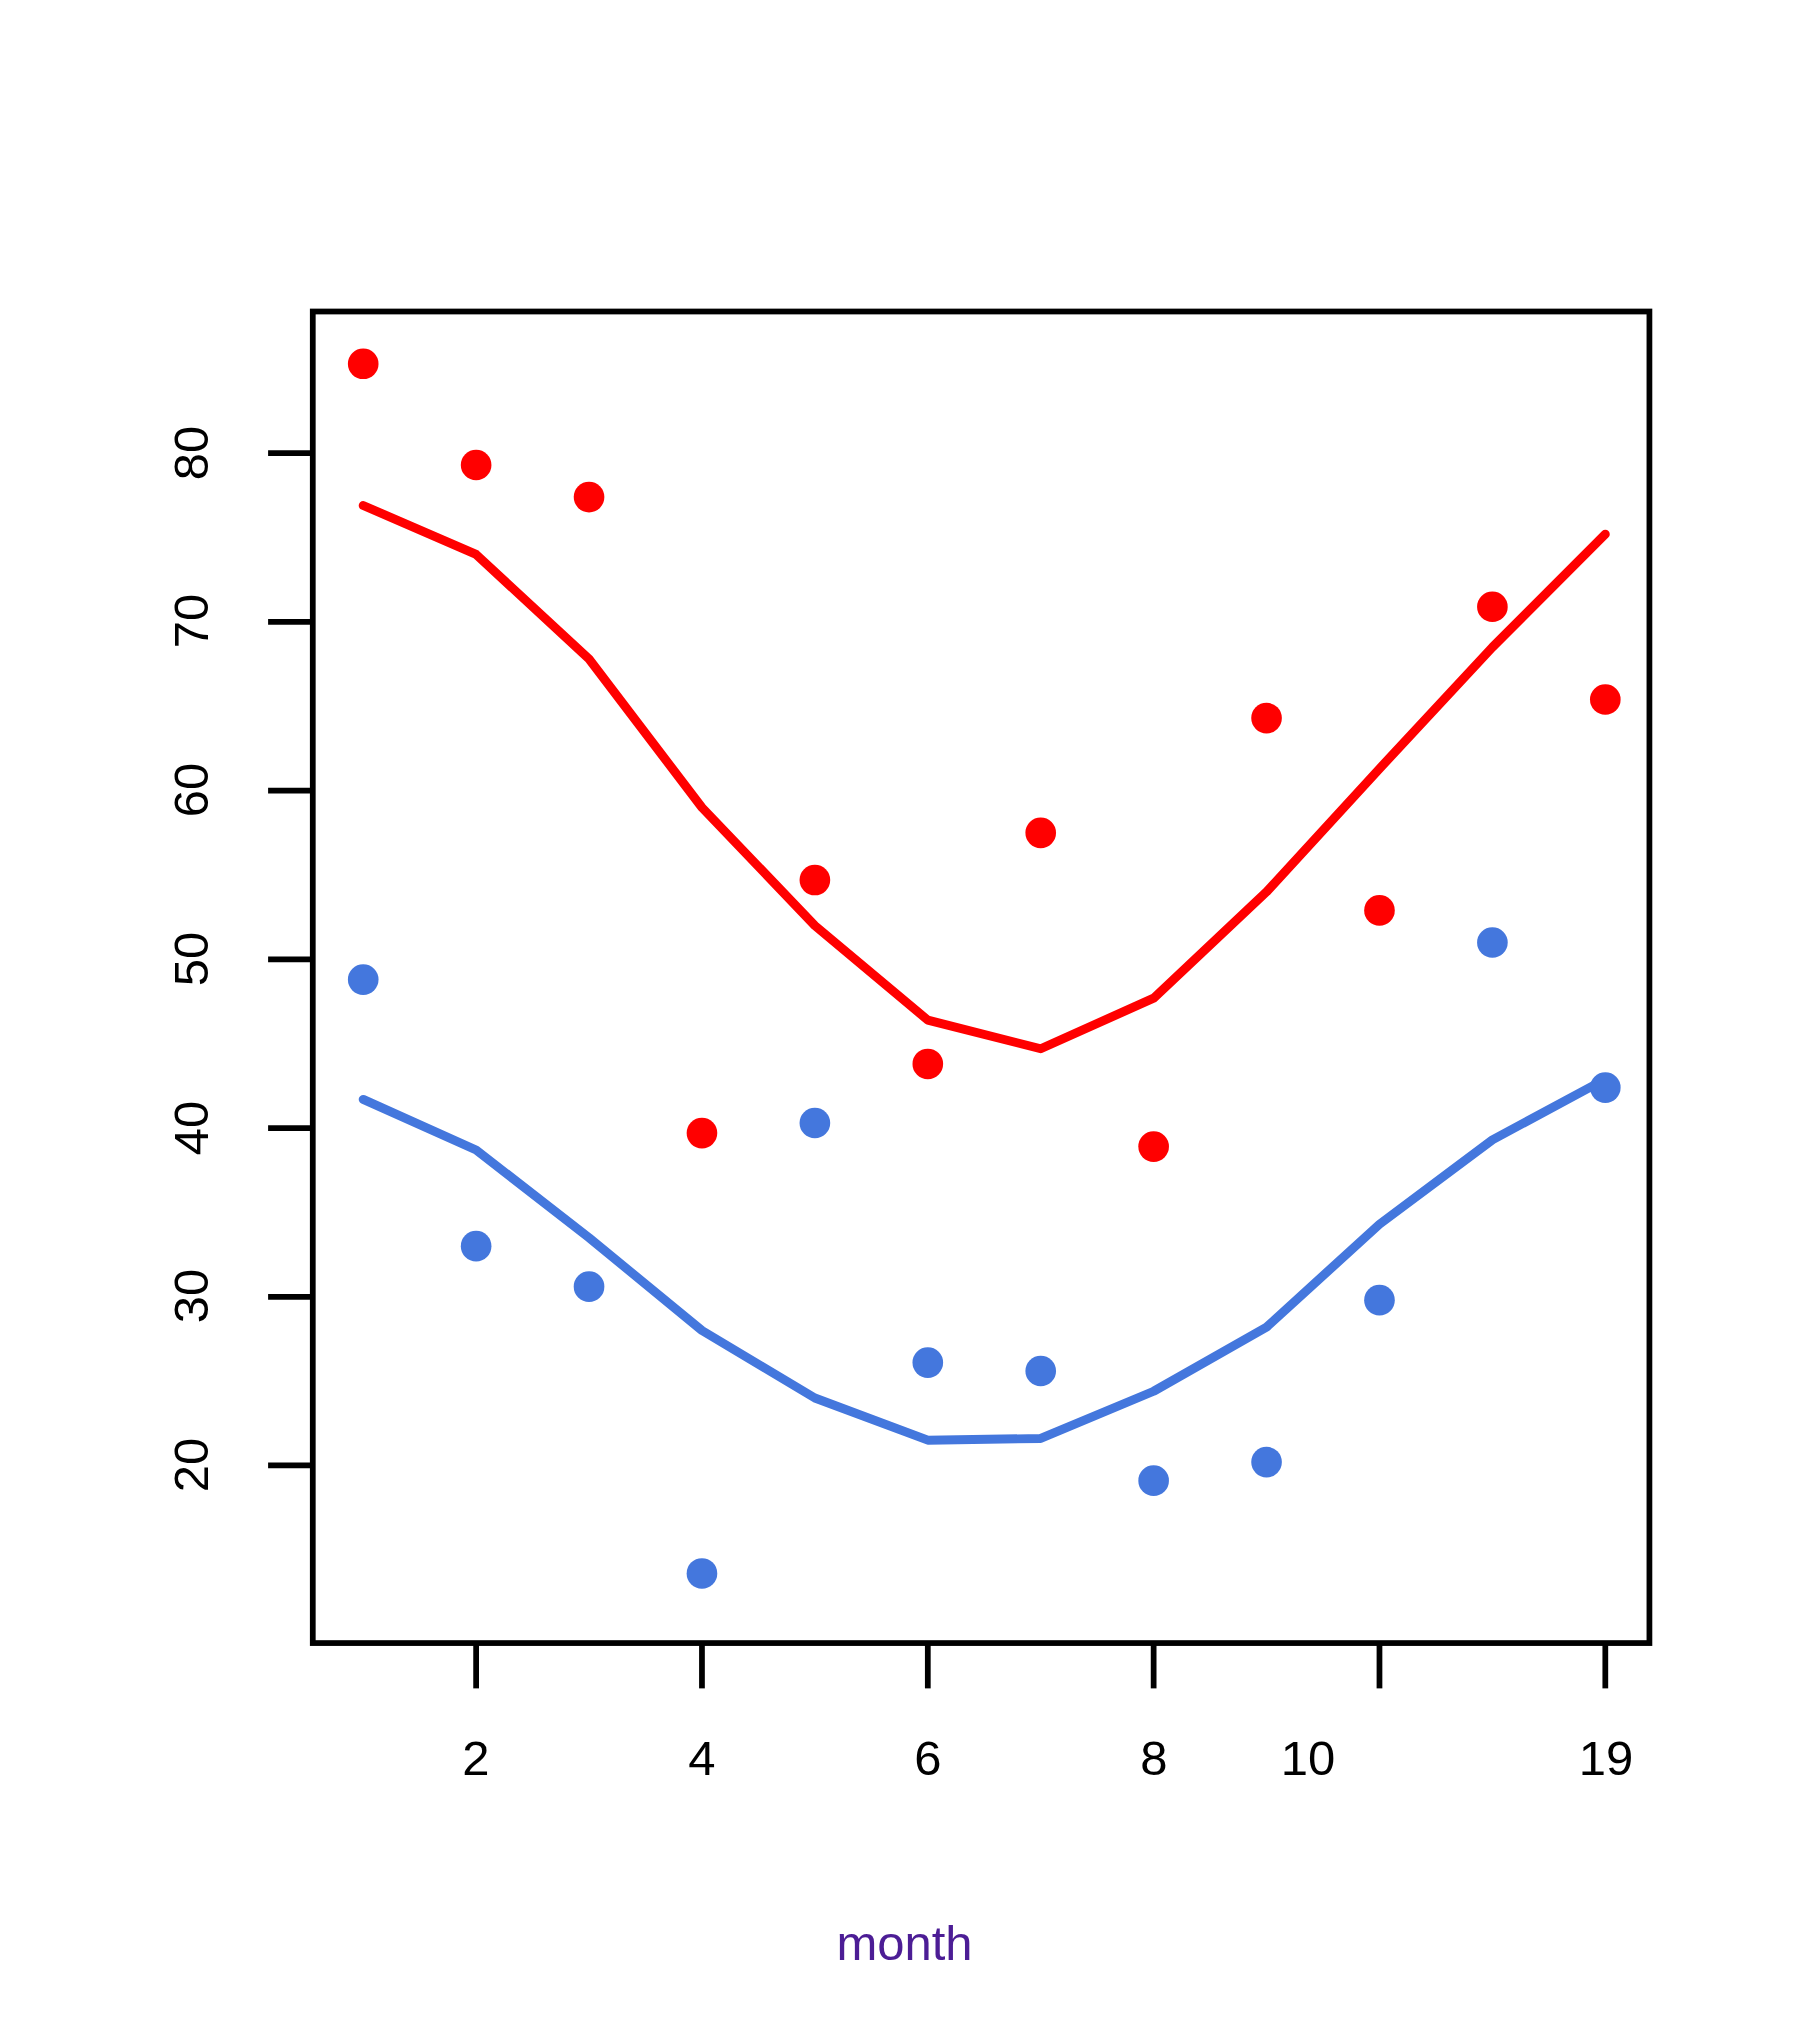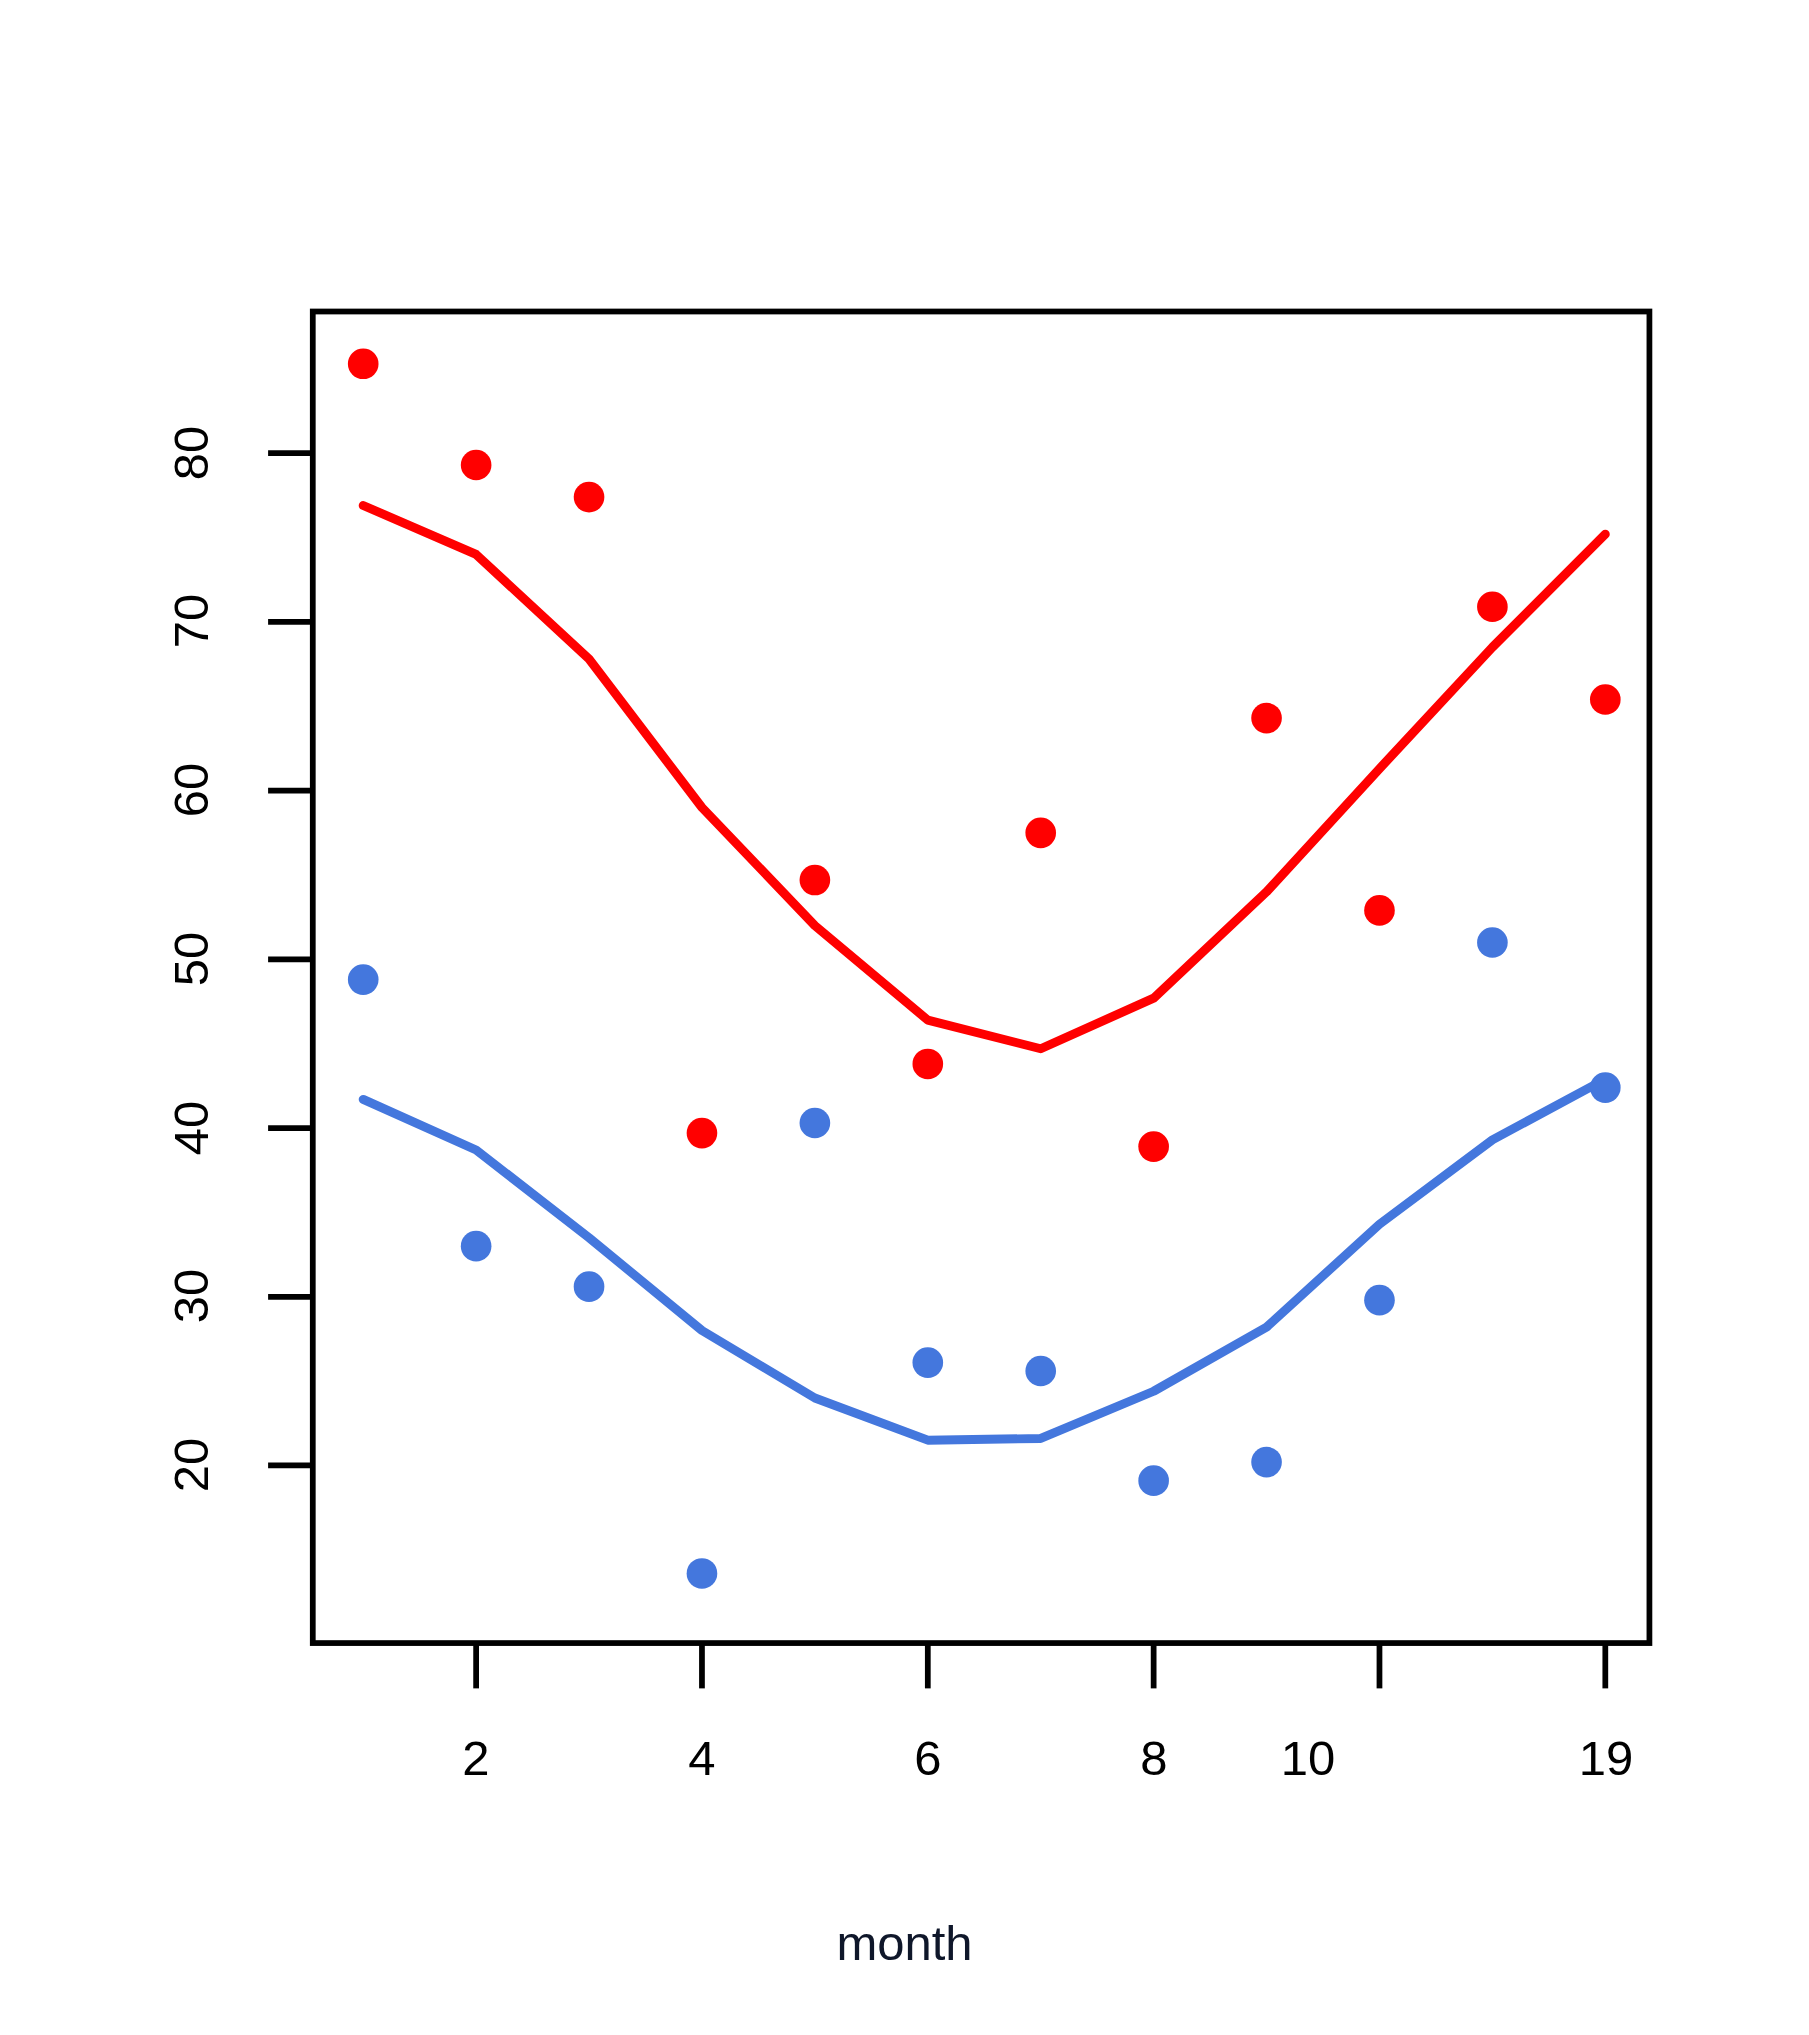--- a/index.html
+++ b/index.html
@@ -17,21 +17,21 @@
     font-size:49px;color:#000000;white-space:pre;
   }
   .y-tick-label{
     transform-origin:50% 50%;
     transform:rotate(-90deg);
     text-align:center;
   }
   .x-tick-label{text-align:center;}
   #x-axis-title{
     position:absolute;left:0;top:1915px;width:1809px;text-align:center;
-    font-family:"Liberation Sans",sans-serif;font-size:49px;color:#0f172a;
+    font-family:"Liberation Sans",sans-serif;font-size:49px;color:#4c1d95;
   }
 </style>
 </head>
 <body>
 
 <div id="page">
 
   <div id="chart-title">GHCN-D_ASN00041156_01_rr</div>
 
   <svg id="plot-svg" viewBox="0 0 2834 3188" preserveAspectRatio="none" xmlns="http://www.w3.org/2000/svg">

